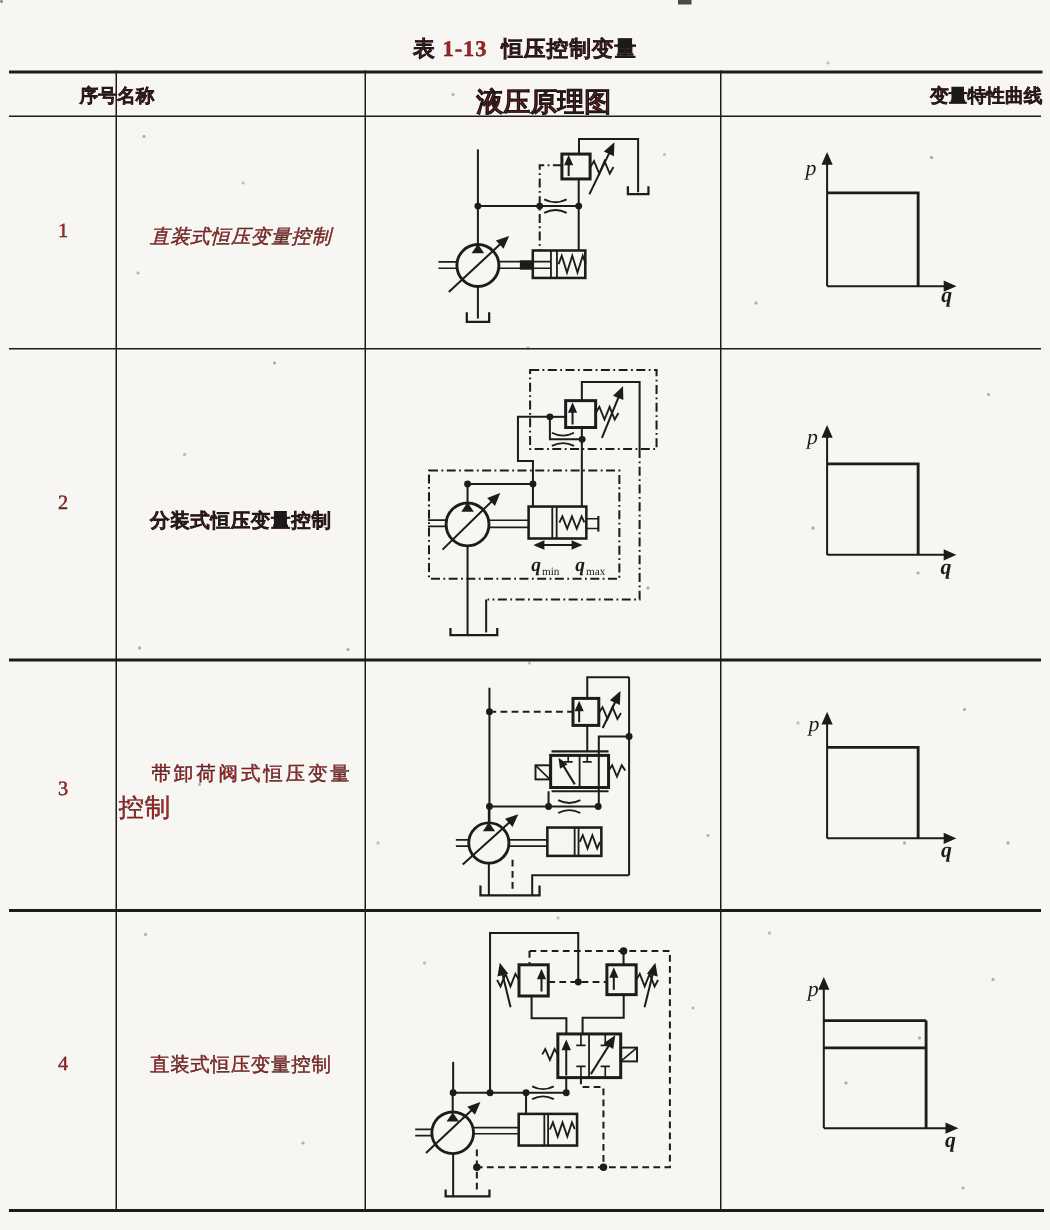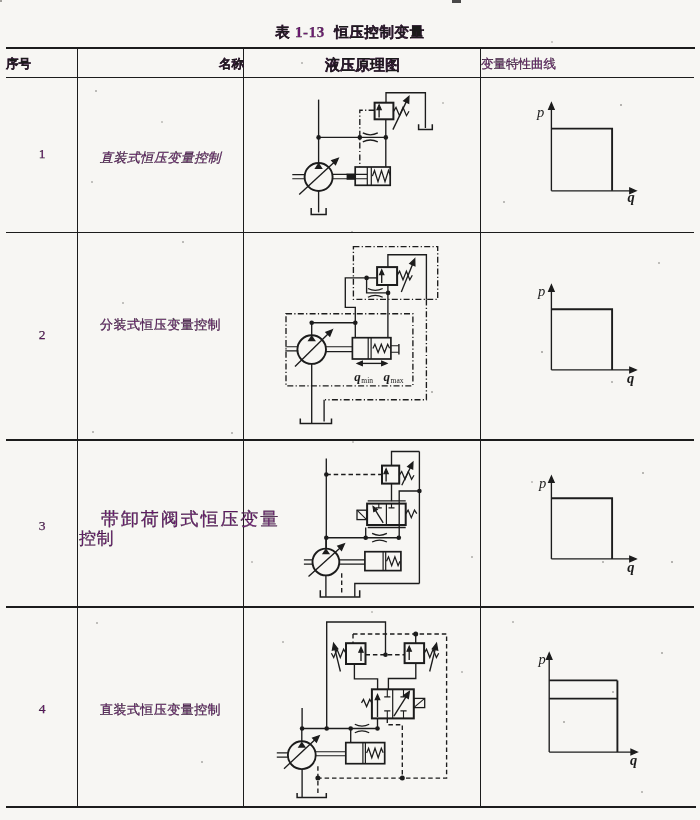--- a/index.html
+++ b/index.html
@@ -1,17 +1,17 @@
 <!DOCTYPE html>
 <html><head>
 <meta charset="utf-8">
 <style>
   html,body{margin:0;padding:0;}
   .page{-webkit-font-smoothing:antialiased;position:relative;width:700px;height:820px;background:#f7f6f3;overflow:hidden;
-        font-family:"Liberation Sans",sans-serif;color:#701a75;}
+        font-family:"Liberation Sans",sans-serif;color:#b91c1c;}
   .t{position:absolute;white-space:nowrap;-webkit-text-stroke:0.25px #1a1a1a;}
   .hline{position:absolute;background:#1c1c1c;}
   .vline{position:absolute;background:#1c1c1c;}
   svg{position:absolute;left:0;top:0;}
 </style>
 </head>
 <body>
 <div class="page">
 
   <div style="position:absolute;left:0;top:0;width:1.6px;height:1.6px;border-radius:50%;background:rgba(60,58,55,0.55);
@@ -43,39 +43,39 @@
   <div class="hline" style="left:6px;top:606.3px;width:688px;height:1.4px;"></div>
 
   <div class="hline" style="left:6px;top:806.3px;width:690px;height:1.6px;"></div>
 
   <div class="vline" style="left:77px;top:47px;width:1.4px;height:760px;"></div>
 
   <div class="vline" style="left:243px;top:47px;width:1.4px;height:760px;"></div>
 
   <div class="vline" style="left:480px;top:47px;width:1.4px;height:760px;"></div>
 
-  <div class="t" style="left:6px;width:72px;top:56px;text-align:left;font-weight:bold;font-size:12.5px;">序号</div>
-
-  <div class="t" style="left:78px;width:166px;top:56px;text-align:right;font-weight:bold;font-size:12.5px;">名称</div>
-
-  <div class="t" style="left:244px;width:237px;top:56px;text-align:center;font-weight:bold;font-size:15px;">液压原理图</div>
-
-  <div class="t" style="left:481px;width:214px;top:56px;text-align:left;font-weight:normal;font-size:12.5px;">变量特性曲线</div>
+  <div class="t" style="left:6px;width:72px;top:56px;text-align:right;font-weight:bold;font-size:12.5px;">序号</div>
+
+  <div class="t" style="left:78px;width:166px;top:56px;text-align:left;font-weight:bold;font-size:12.5px;">名称</div>
+
+  <div class="t" style="left:244px;width:237px;top:56px;text-align:center;font-weight:bold;font-size:18px;">液压原理图</div>
+
+  <div class="t" style="left:481px;width:214px;top:56px;text-align:right;font-weight:bold;font-size:12.5px;">变量特性曲线</div>
 
   <div class="t" style="left:6px;width:72px;top:146px;text-align:center;font-family:'Liberation Serif',serif;font-size:13.5px;">1</div>
 
   <div class="t" style="left:100px;top:148.5px;font-size:13px;letter-spacing:0.45px;font-style:italic;">直装式恒压变量控制</div>
 
   <div class="t" style="left:6px;width:72px;top:327px;text-align:center;font-family:'Liberation Serif',serif;font-size:13.5px;">2</div>
 
-  <div class="t" style="left:100px;top:316px;font-size:13px;letter-spacing:0.45px;">分装式恒压变量控制</div>
+  <div class="t" style="left:100px;top:338px;font-size:13px;letter-spacing:0.45px;font-weight:bold;">分装式恒压变量控制</div>
 
   <div class="t" style="left:6px;width:72px;top:517.5px;text-align:center;font-family:'Liberation Serif',serif;font-size:13.5px;">3</div>
 
-  <div class="t" style="left:101px;top:506.5px;font-size:18px;letter-spacing:1.9px;">带卸荷阀式恒压变量</div>
+  <div class="t" style="left:101px;top:506.5px;font-size:13px;letter-spacing:1.9px;">带卸荷阀式恒压变量</div>
 
   <div class="t" style="left:79px;top:526.5px;font-size:17px;letter-spacing:0.45px;">控制</div>
 
   <div class="t" style="left:6px;width:72px;top:701px;text-align:center;font-family:'Liberation Serif',serif;font-size:13.5px;">4</div>
 
   <div class="t" style="left:100px;top:700.5px;font-size:13px;letter-spacing:0.45px;">直装式恒压变量控制</div>
 
   <svg width="700" height="820" viewBox="0 0 700 820" fill="none" stroke="none">
     <defs>
       <polygon id="ah" points="0,0 -6.2,-2.7 -6.2,2.7"></polygon>

